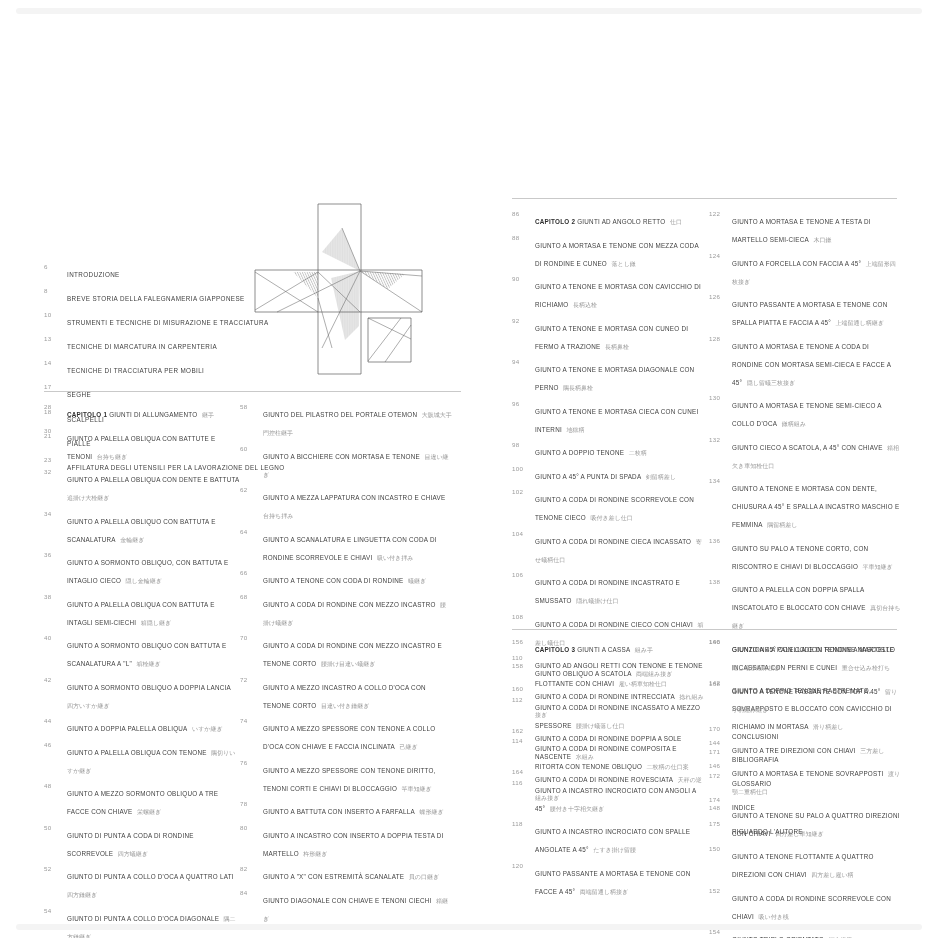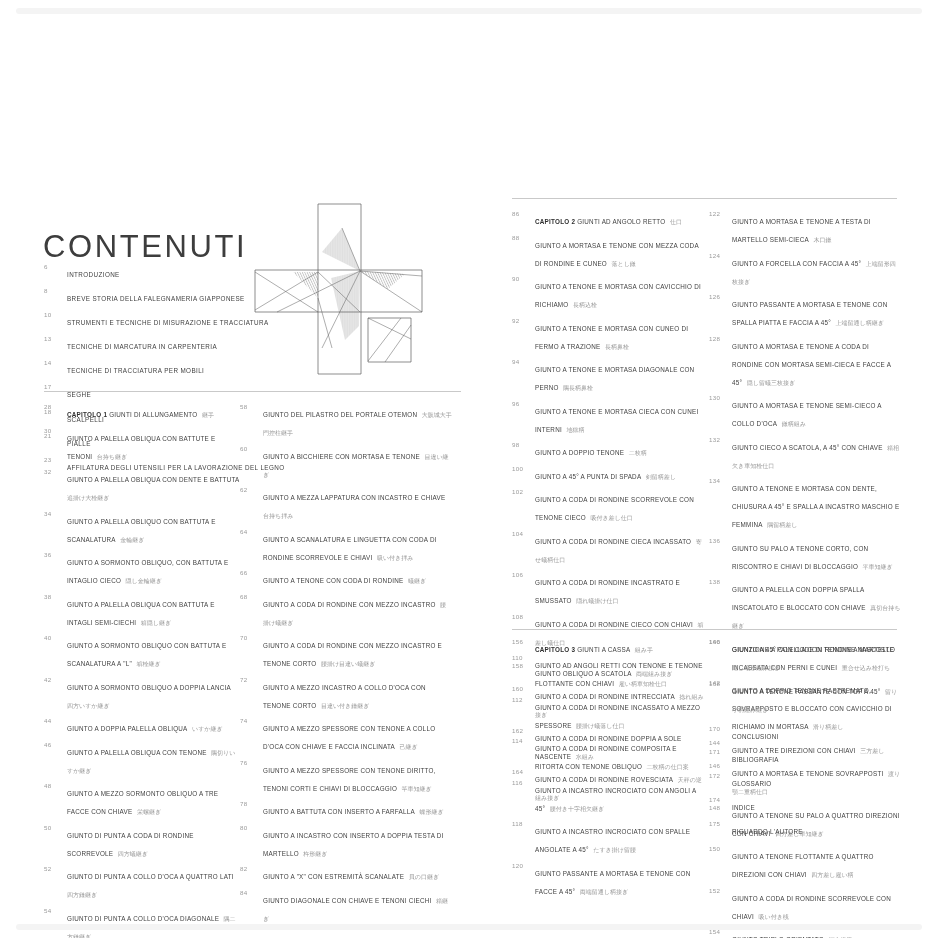--- a/index.html
+++ b/index.html
@@ -51,21 +51,20 @@
   .diagram{position:absolute;left:252px;top:188px;width:180px;height:207px;}
 </style>
 </head>
 <body>
 
 <div class="page">
 
   <div class="edge-strip edge-top"></div>
   <div class="edge-strip edge-bottom"></div>
 
-  <h1 class="page-title">CONTENUTI</h1>
 
   <svg class="diagram" viewBox="0 0 180 207" xmlns="http://www.w3.org/2000/svg">
     <defs>
       <pattern id="hatchV" width="1.7" height="4" patternUnits="userSpaceOnUse">
         <path d="M0.8 0 V4" stroke="#8b8b8b" stroke-width="0.45"></path>
       </pattern>
       <pattern id="hatchD" width="2.2" height="2.2" patternUnits="userSpaceOnUse" patternTransform="rotate(65)">
         <path d="M0 1 H3" stroke="#8b8b8b" stroke-width="0.45"></path>
       </pattern>
     </defs>

